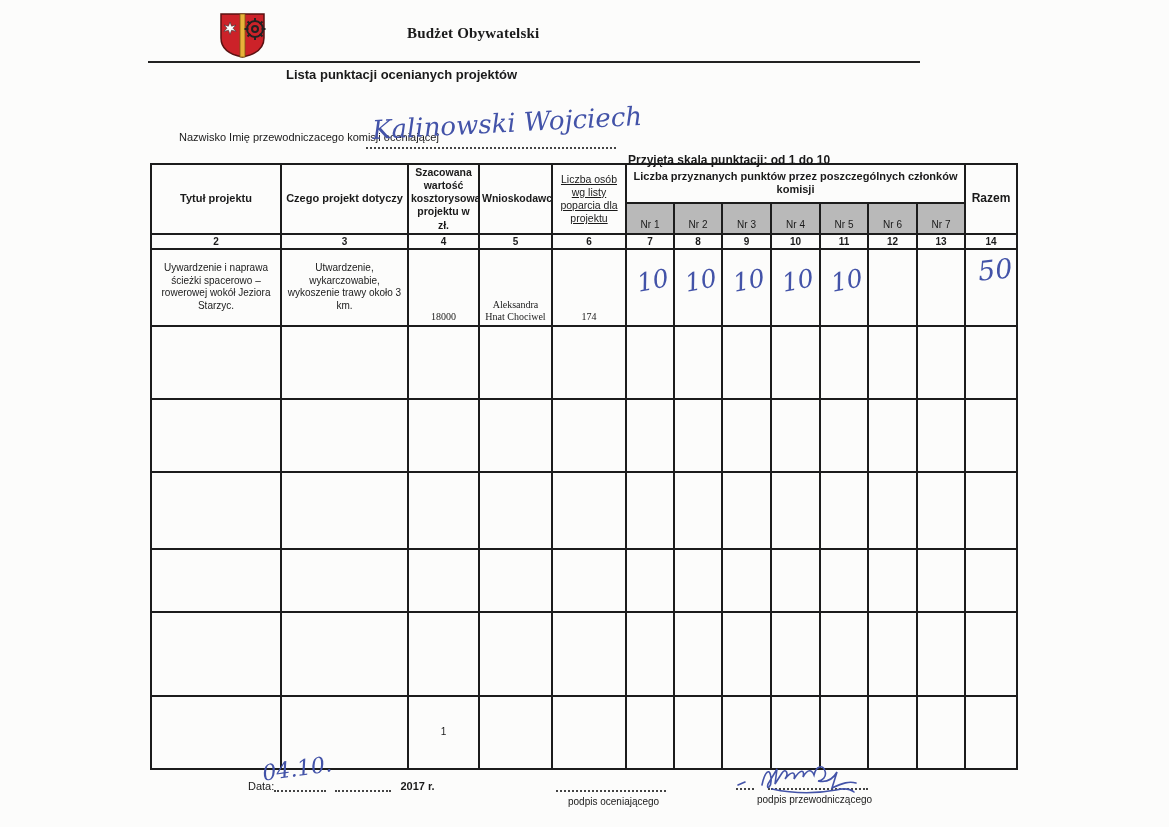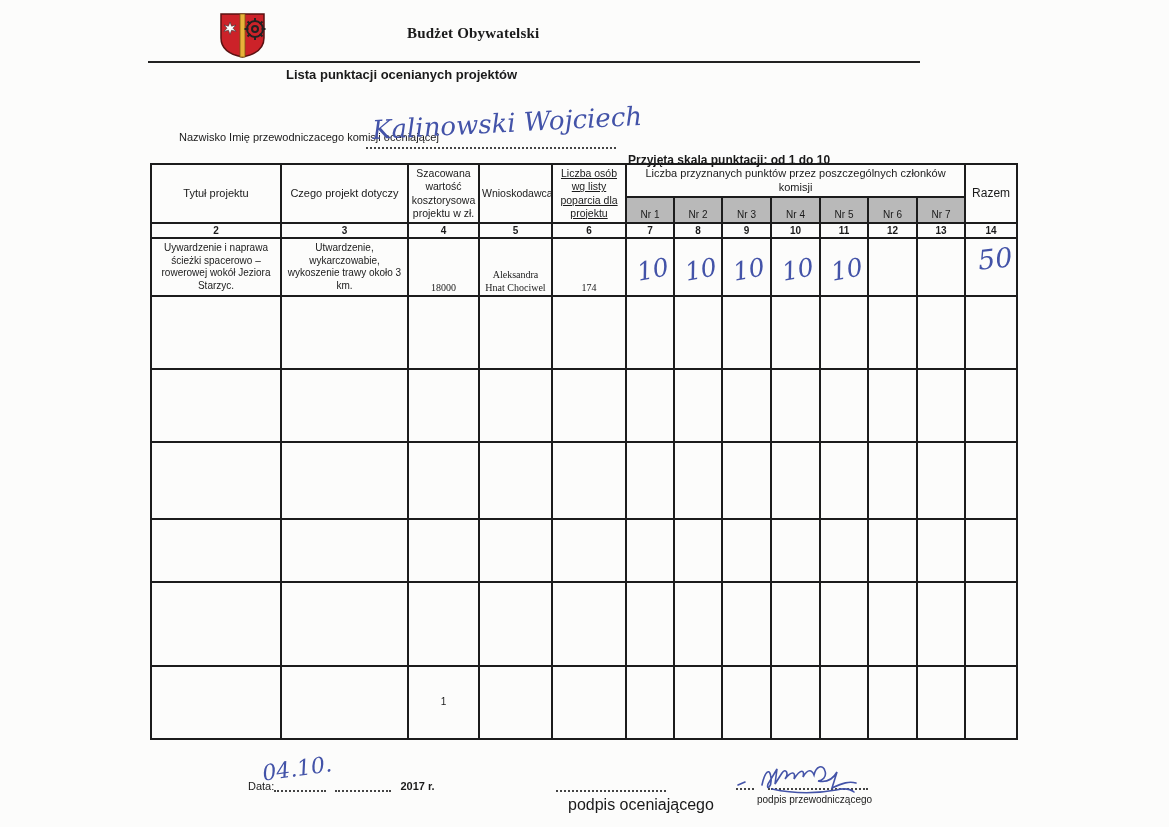--- a/index.html
+++ b/index.html
@@ -25,44 +25,44 @@
   .scale-note{left:628px;top:146px;font-size:12px;margin-top:7px;}
   
   table.score{
     position:absolute;left:150px;top:163px;width:866px;
     border-collapse:collapse;table-layout:fixed;
     font-size:10.5px;
   }
   table.score th, table.score td{
     border:2px solid #1c1c1c;padding:1px 2px;overflow:hidden;
   }
-  thead th{font-weight:normal;text-align:center;vertical-align:middle;font-size:11px;line-height:1.25;}
+  thead th{font-weight:bold;text-align:center;vertical-align:middle;font-size:11px;line-height:1.25;}
   th.member{
     background:#b9b9b9;font-weight:normal;font-size:10px;
     vertical-align:bottom;text-align:center;height:22px;
   }
   tr.numrow td{height:13px;text-align:center;font-size:10px;font-weight:bold;padding:0;line-height:13px;}
   tbody td{vertical-align:middle;text-align:center;font-size:10px;line-height:1.25;}
-  tbody tr:nth-child(1){height:58px;}
+  tbody tr:nth-child(1){height:77px;}
   tbody tr:nth-child(2){height:73px;}
   tbody tr:nth-child(3){height:73px;}
   tbody tr:nth-child(4){height:77px;}
   tbody tr:nth-child(5){height:63px;}
   tbody tr:nth-child(6){height:84px;}
   tbody tr:nth-child(7){height:73px;}
   td.bottom{vertical-align:bottom;padding-bottom:3px;font-family:Liberation Serif, serif;}
   td.pt, td.tot{vertical-align:top;text-align:left;}
   td.pt .hand{display:inline-block;font-size:25px;margin:14px 0 0 8px;transform:rotate(-10deg);}
   td.tot .hand{display:inline-block;font-size:27px;margin:2px 0 0 10px;transform:rotate(-6deg);}
   
   .date-line{left:248px;top:779px;font-size:11px;}
   .dotseg{display:inline-block;border-bottom:2px dotted #444;height:11px;vertical-align:bottom;}
   .date-hand{left:262px;top:756px;font-size:22px;transform:rotate(-8deg);}
   .sign1-dots{left:556px;top:789px;width:110px;border-bottom:2px dotted #444;height:1px;}
-  .sign1-label{left:568px;top:796px;font-size:16px;}
+  .sign1-label{left:568px;top:796px;font-size:10px;}
   .sign2-dots{left:736px;top:787px;width:18px;border-bottom:2px dotted #444;height:1px;}
   .sign2-dots2{left:768px;top:787px;width:100px;border-bottom:2px dotted #444;height:1px;}
   .sign2-label{left:737px;top:794px;font-size:10px;margin-left:20px;}
   .sign2-svg{left:732px;top:755px;}
 </style>
 </head>
 <body>
 
 <div class="page">
 

